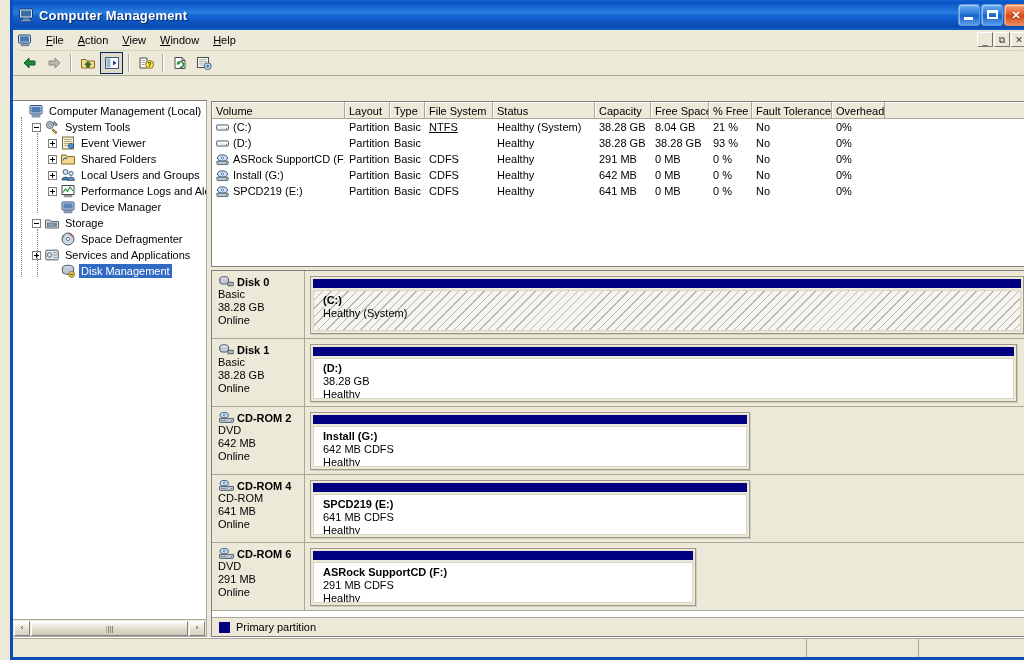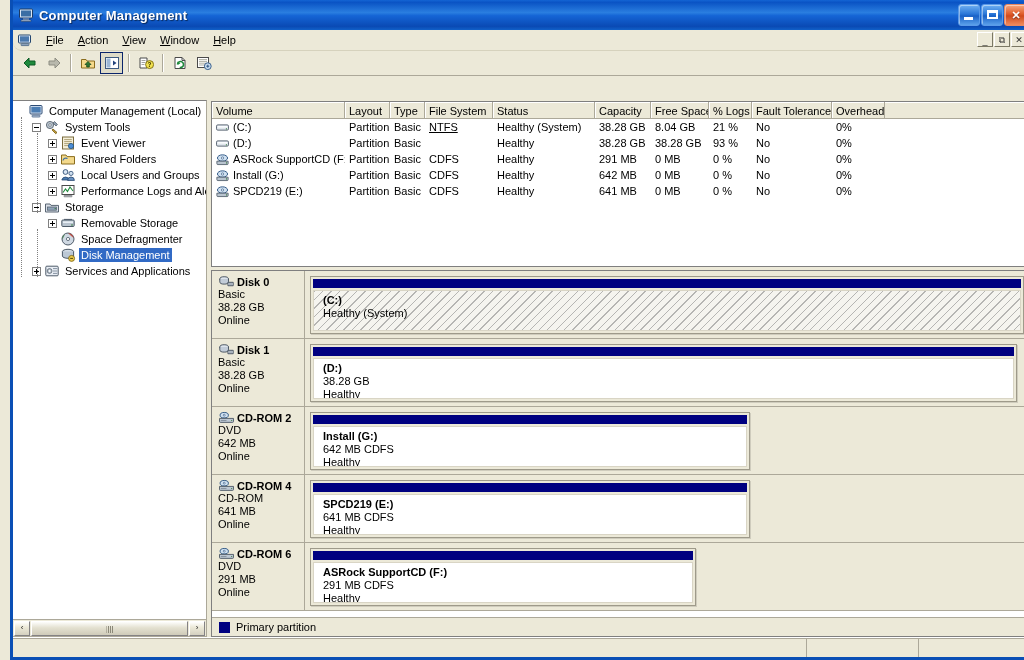--- a/index.html
+++ b/index.html
@@ -473,68 +473,67 @@
           </div>
           <div class="tnode" style="padding-left: 35px;">
             <span class="exp plus"></span>
             <span class="ticon"><svg width="16" height="16" viewBox="0 0 16 16">
                 <rect x="2" y="2.5" width="12" height="9" fill="#fff" stroke="#4a4a4a" stroke-width="1"></rect>
                 <path d="M3 9.5 L5.5 6 L7.5 8.5 L10 4 L13 8" fill="none" stroke="#1f8a3c" stroke-width="1.1"></path>
                 <rect x="4" y="12.3" width="8" height="1.5" rx=".5" fill="#c6cdd6" stroke="#555" stroke-width=".6"></rect>
               </svg></span>
             <span class="tlabel">Performance Logs and Alerts</span>
           </div>
+          <div class="tnode" style="padding-left: 35px;">
+            <span class="exp none"></span>
+            <span class="ticon"><svg width="16" height="16" viewBox="0 0 16 16">
+                <rect x="2" y="3" width="12" height="8" rx="1" fill="#e6eef8" stroke="#2b4a74" stroke-width="1"></rect>
+                <rect x="3.3" y="4.3" width="9.4" height="5.4" fill="#5b86b8"></rect>
+                <rect x="4" y="12" width="8" height="1.8" rx=".6" fill="#c6d3e4" stroke="#2b4a74" stroke-width=".7"></rect>
+              </svg></span>
+            <span class="tlabel">Device Manager</span>
+          </div>
           <div class="tnode" style="padding-left: 19px;">
             <span class="exp minus"></span>
             <span class="ticon"><svg width="16" height="16" viewBox="0 0 16 16">
                 <path d="M1.5 5 L6 5 L7 6.4 L14.5 6.4 L14.5 13 L1.5 13 Z" fill="#d9dfe7" stroke="#596573" stroke-width="1"></path>
                 <rect x="3.5" y="8" width="9" height="3.2" fill="#8fa3b8" stroke="#4d5a68" stroke-width=".7"></rect>
                 <circle cx="11.2" cy="9.6" r=".7" fill="#2f7a34"></circle>
               </svg></span>
             <span class="tlabel">Storage</span>
-          </div>
-          <div class="tnode" style="padding-left: 35px;">
-            <span class="exp plus"></span>
-            <span class="ticon"><svg width="16" height="16" viewBox="0 0 16 16">
-                <rect x="1.8" y="5" width="12.4" height="6.5" rx="1" fill="#b9c4cf" stroke="#4d5a68" stroke-width="1"></rect>
-                <rect x="3" y="6.4" width="10" height="1.6" fill="#e8eef5"></rect>
-                <circle cx="12" cy="10" r=".8" fill="#2f7a34"></circle>
-                <path d="M4 4.4 h8" stroke="#4d5a68" stroke-width="1"></path>
-              </svg></span>
-            <span class="tlabel">Removable Storage</span>
           </div>
           <div class="tnode" style="padding-left: 35px;">
             <span class="exp none"></span>
             <span class="ticon"><svg width="16" height="16" viewBox="0 0 16 16">
                 <circle cx="8" cy="8" r="6" fill="#cfd8e2" stroke="#4d5a68" stroke-width="1"></circle>
                 <path d="M8 2.2 A5.8 5.8 0 0 1 13.6 7" fill="#c0392b" opacity=".85"></path>
                 <path d="M2.4 8.6 A5.8 5.8 0 0 1 5 3.3" fill="#2f7a34" opacity=".85"></path>
                 <circle cx="8" cy="8" r="1.6" fill="#fff" stroke="#4d5a68" stroke-width=".8"></circle>
               </svg></span>
             <span class="tlabel">Space Defragmenter</span>
           </div>
+          <div class="tnode" style="padding-left: 19px;">
+            <span class="exp plus"></span>
+            <span class="ticon"><svg width="16" height="16" viewBox="0 0 16 16">
+                <rect x="1.8" y="3.2" width="12.4" height="9.6" rx="1" fill="#e9eef5" stroke="#4d5a68" stroke-width="1"></rect>
+                <circle cx="5.6" cy="8" r="2.4" fill="#b9c4cf" stroke="#5a6570" stroke-width=".8"></circle>
+                <circle cx="5.6" cy="8" r=".9" fill="#fff"></circle>
+                <path d="M9 5.6 h4.2 M9 8 h4.2 M9 10.4 h4.2" stroke="#7b8899" stroke-width=".9"></path>
+              </svg></span>
+            <span class="tlabel">Services and Applications</span>
+          </div>
           <div class="tnode selected" style="padding-left: 35px;">
             <span class="exp none"></span>
             <span class="ticon"><svg width="16" height="16" viewBox="0 0 16 16">
                 <ellipse cx="8" cy="4.6" rx="5.6" ry="2.3" fill="#d4dde7" stroke="#4d5a68" stroke-width="1"></ellipse>
                 <path d="M2.4 4.6 v4.4 a5.6 2.3 0 0 0 11.2 0 V4.6" fill="#bcc8d5" stroke="#4d5a68" stroke-width="1"></path>
                 <circle cx="11.6" cy="11.4" r="3" fill="#e8c84a" stroke="#7a6210" stroke-width=".8"></circle>
                 <path d="M10.2 11.4 h2.8" stroke="#5a4a08" stroke-width="1"></path>
               </svg></span>
             <span class="tlabel">Disk Management</span>
-          </div>
-          <div class="tnode" style="padding-left: 19px;">
-            <span class="exp plus"></span>
-            <span class="ticon"><svg width="16" height="16" viewBox="0 0 16 16">
-                <rect x="1.8" y="3.2" width="12.4" height="9.6" rx="1" fill="#e9eef5" stroke="#4d5a68" stroke-width="1"></rect>
-                <circle cx="5.6" cy="8" r="2.4" fill="#b9c4cf" stroke="#5a6570" stroke-width=".8"></circle>
-                <circle cx="5.6" cy="8" r=".9" fill="#fff"></circle>
-                <path d="M9 5.6 h4.2 M9 8 h4.2 M9 10.4 h4.2" stroke="#7b8899" stroke-width=".9"></path>
-              </svg></span>
-            <span class="tlabel">Services and Applications</span>
           </div>
           <div class="dotline" style="left: 8px; top: 16px; height: 160px;"></div>
           <div class="dotline" style="left: 24px; top: 32px; height: 80px;"></div>
           <div class="dotline" style="left: 24px; top: 128px; height: 48px;"></div>
         </div>
       <div id="tree-hscroll">
         <div class="sbtn">
             <span>‹</span>
           </div>
         <div class="strack">
@@ -550,21 +549,21 @@
 
       <div id="volume-list">
         <div id="vl-header">
             <div class="hcell" style="width: 133px;">Volume</div>
             <div class="hcell" style="width: 45px;">Layout</div>
             <div class="hcell" style="width: 35px;">Type</div>
             <div class="hcell" style="width: 68px;">File System</div>
             <div class="hcell" style="width: 102px;">Status</div>
             <div class="hcell" style="width: 56px;">Capacity</div>
             <div class="hcell" style="width: 58px;">Free Space</div>
-            <div class="hcell" style="width: 43px;">% Logs</div>
+            <div class="hcell" style="width: 43px;">% Free</div>
             <div class="hcell" style="width: 80px;">Fault Tolerance</div>
             <div class="hcell" style="width: 53px;">Overhead</div>
             <div class="hfill"></div>
           </div>
         <div id="vl-rows">
             <div class="vrow">
               <div class="vcell first" style="width: 133px;">
                 <span style="width: 15px; height: 15px; display: inline-block; flex: 0 0 auto;"><svg width="15" height="15" viewBox="0 0 16 16">
                     <rect x="1.6" y="5.2" width="12.8" height="5.6" rx="1.4" fill="#dfe5ec" stroke="#56626f" stroke-width="1"></rect>
                     <rect x="2.9" y="6.4" width="10.2" height="1.7" fill="#fafcfe"></rect>

